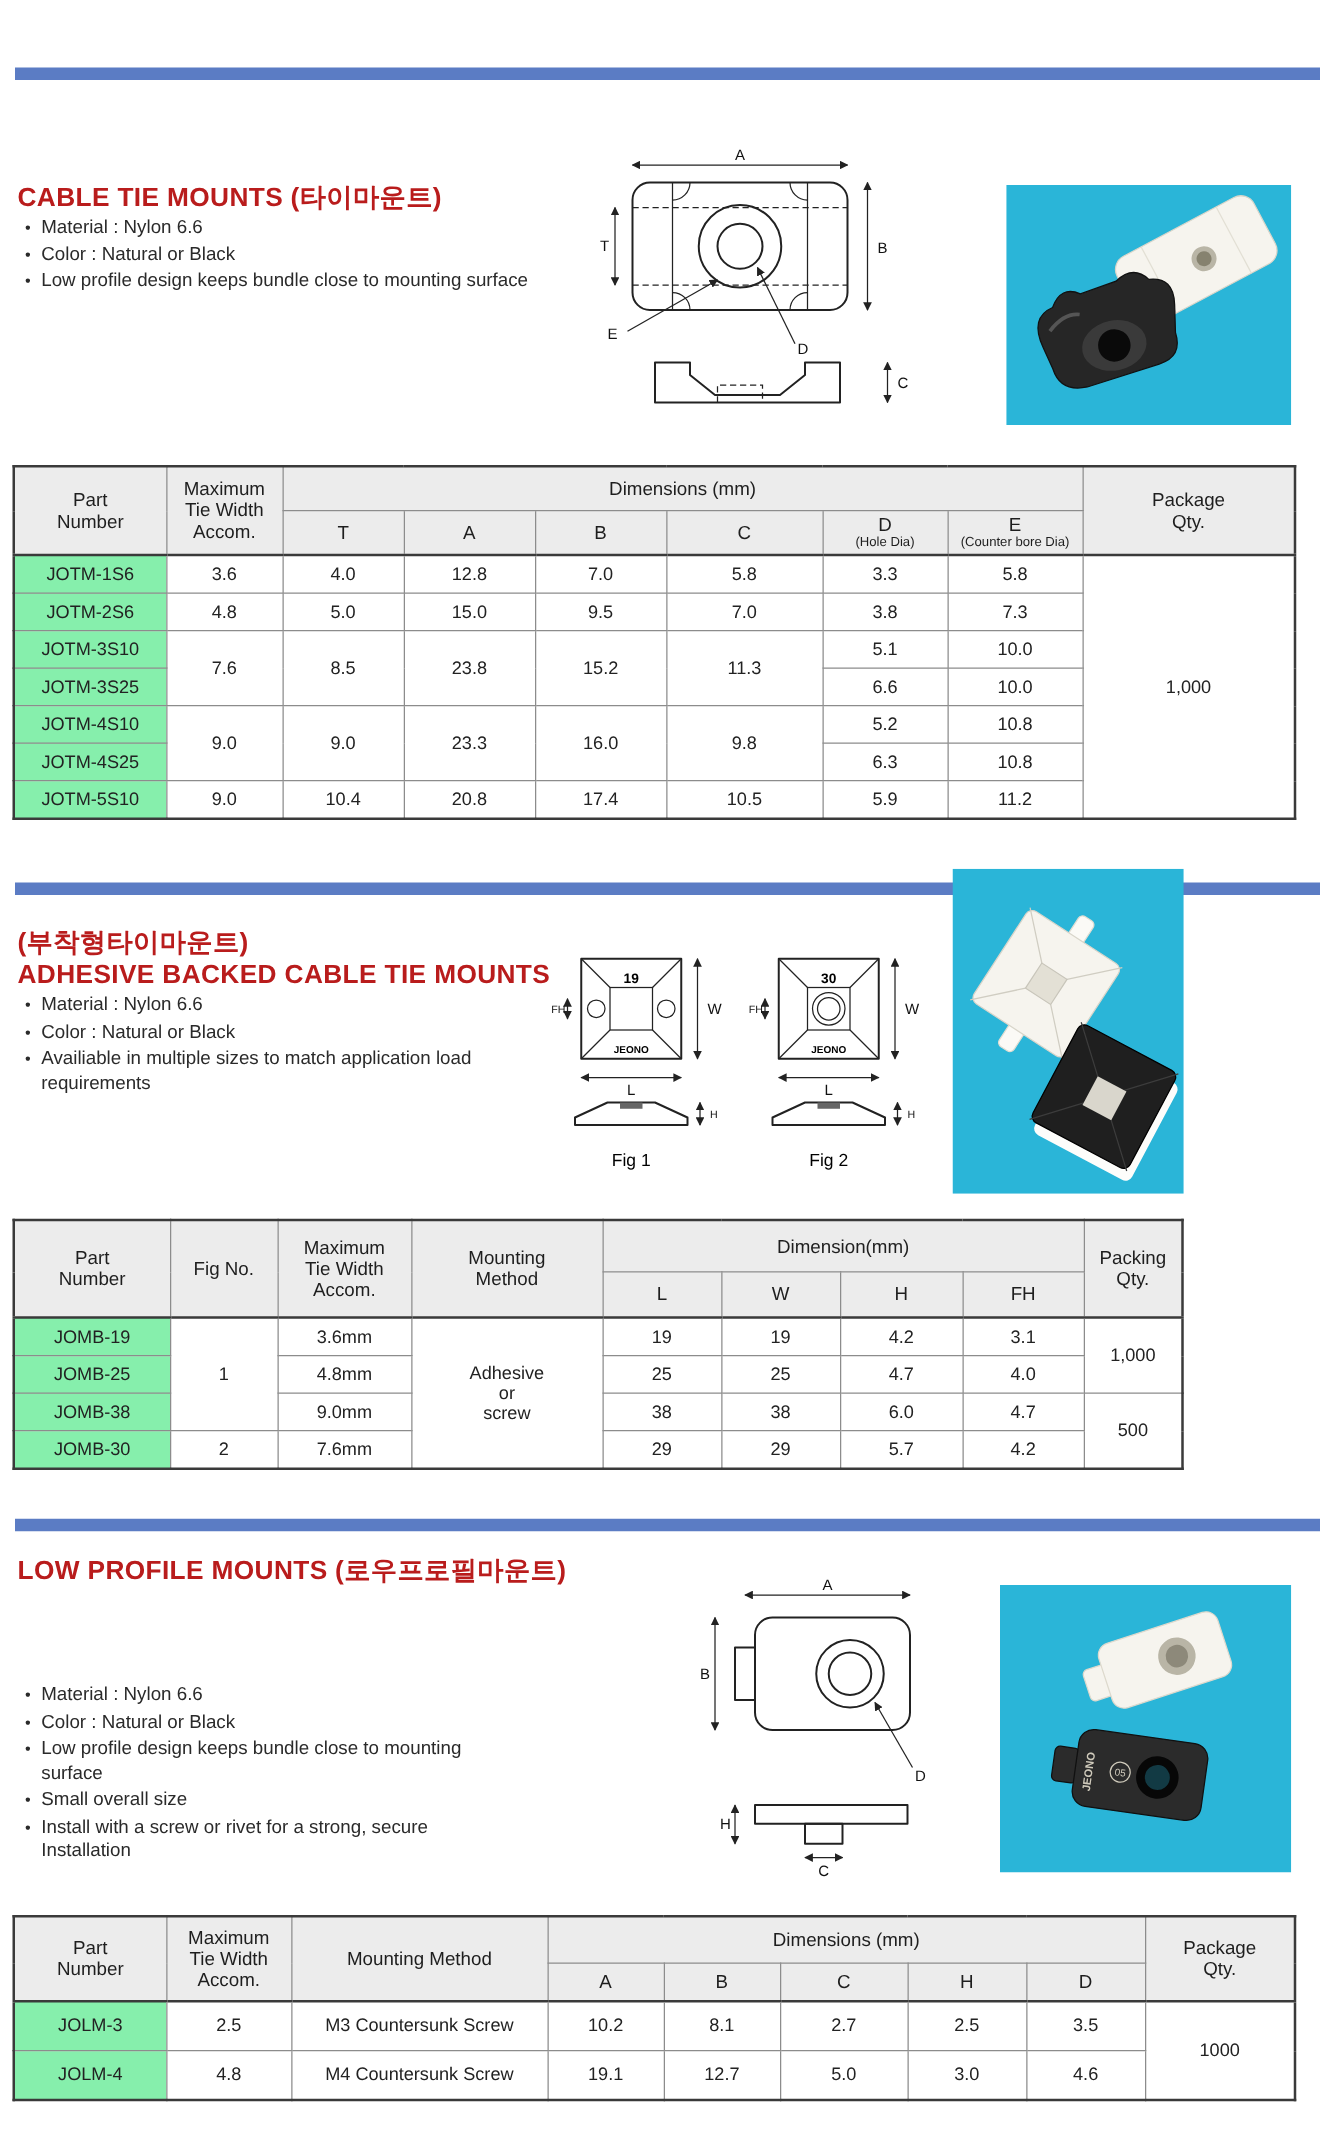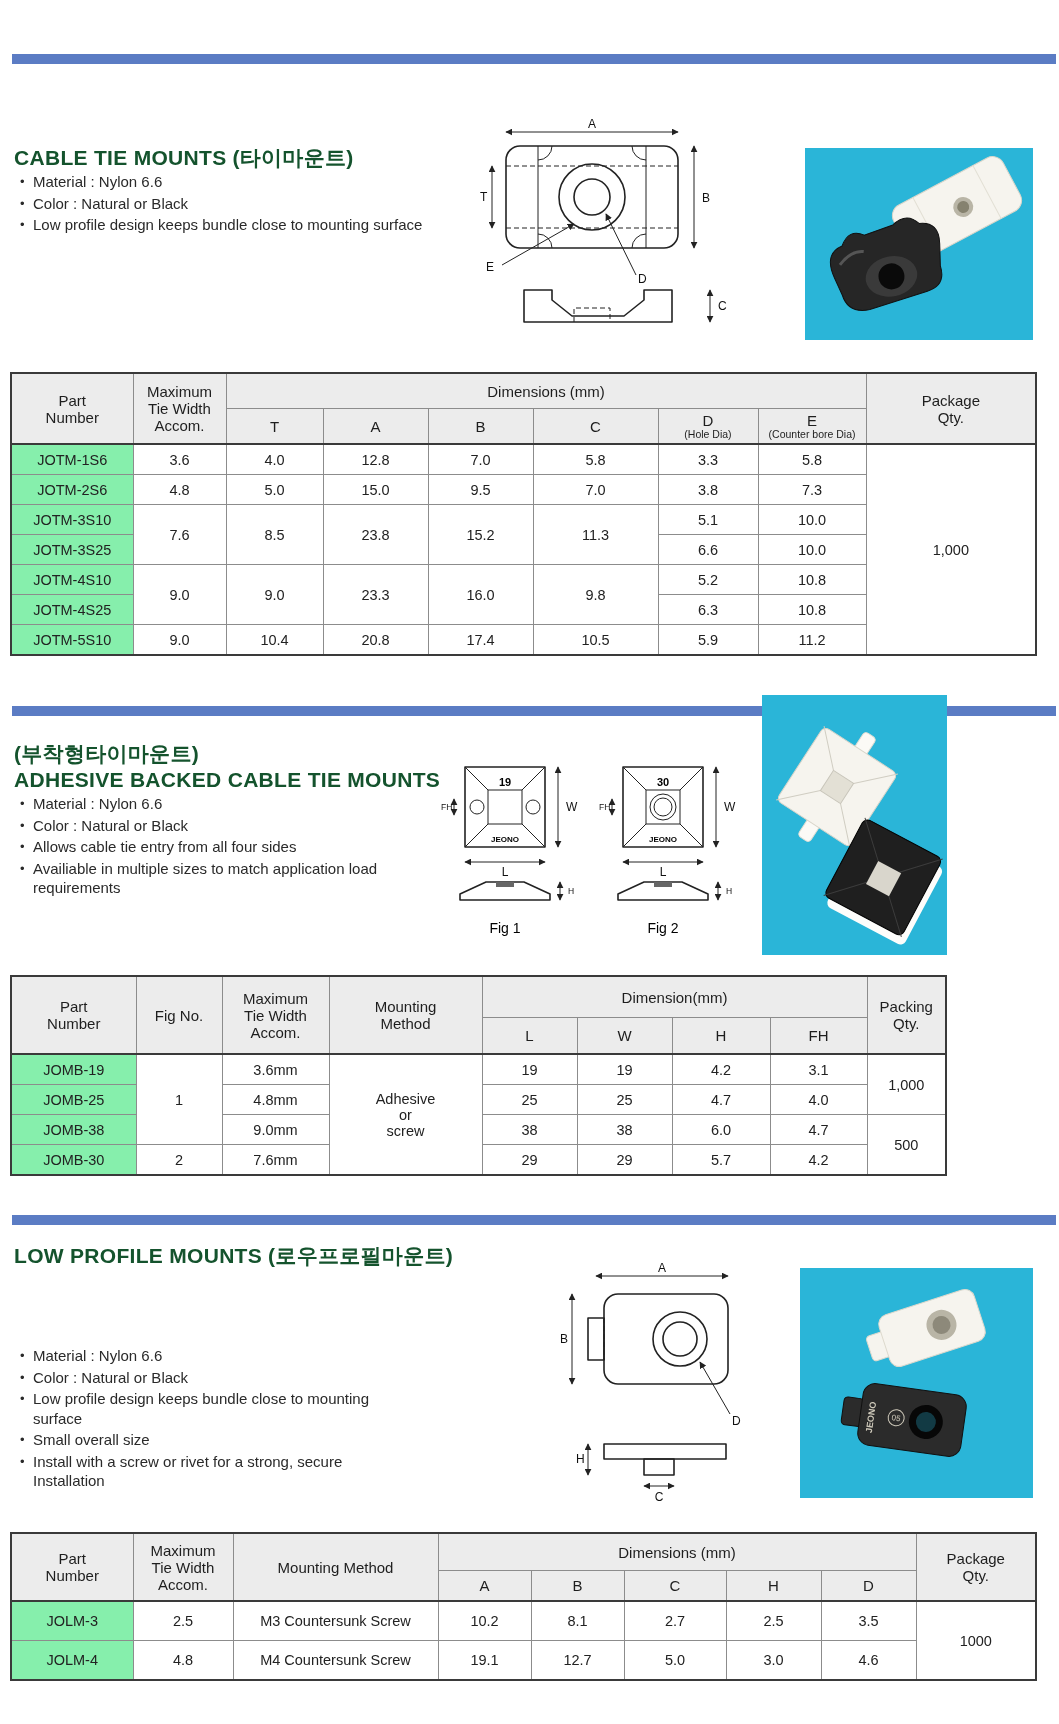--- a/index.html
+++ b/index.html
@@ -1,20 +1,20 @@
 <!DOCTYPE html>
 <html style="--accent: #5b7cc4; --cyan: #2ab5d8;"><head>
 <meta charset="utf-8">
 <style>
   :root { --accent:#5b7cc4; --cyan:#2ab5d8; }
   html,body { margin:0; padding:0; background:#fff; }
   .page { position:relative; width:1059px; height:1724px; background:#fff; overflow:hidden;
           font-family:"Liberation Sans","DejaVu Sans",sans-serif; color:#222; }
   .bar { position:absolute; left:12px; width:1044px; height:10px; background:var(--accent); }
-  .sec-title { position:absolute; font-size:21px; font-weight:bold; letter-spacing:.3px; color:#14532d; white-space:nowrap; }
+  .sec-title { position:absolute; font-size:21px; font-weight:bold; letter-spacing:.3px; color:#b91c1c; white-space:nowrap; }
   .sec-title .kr { margin-left:6px; }
   .ttl2 { display:block; }
   ul.bullets { position:absolute; list-style:none; margin:0; padding:0; font-size:15px; line-height:19.5px; color:#2a2a2a; }
   ul.bullets li { position:relative; padding-left:15px; margin-bottom:2px; }
   ul.bullets li::before { content:"•"; position:absolute; left:2px; top:0; font-size:13px; }
   .abs { position:absolute; }
   
   table.spec { position:absolute; border-collapse:collapse; table-layout:fixed; border:2px solid #3a3a3a; font-size:14.5px; color:#222; }
   table.spec td { border:1px solid #8c8c8c; text-align:center; vertical-align:middle; padding:0 2px; }
   table.spec td.hd { background:#ececec; font-size:15px; color:#1e1e1e; }
@@ -212,21 +212,20 @@
 
   <div class="bar" style="top:706px"></div>
 
   <div class="sec-title" style="left:14px; top:740px">
     <span class="ttl2">(부착형타이마운트)</span>
     <span class="ttl2">ADHESIVE BACKED CABLE TIE MOUNTS</span>
   </div>
   <ul class="bullets" style="left:18px; top:794px; width:435px">
     <li>Material : Nylon 6.6</li>
     <li>Color : Natural or Black</li>
-    <li>Allows cable tie entry from all four sides</li>
     <li>Availiable in multiple sizes to match application load requirements</li>
   </ul>
 
   <svg class="abs" style="left:440px; top:742px" width="150" height="205" viewBox="0 0 150 205">
     <rect class="out" x="25" y="25" width="80" height="80"></rect>
     <rect class="thin" x="48" y="48" width="34" height="34"></rect>
     <line class="thin" x1="25" y1="25" x2="48" y2="48"></line>
     <line class="thin" x1="105" y1="25" x2="82" y2="48"></line>
     <line class="thin" x1="25" y1="105" x2="48" y2="82"></line>
     <line class="thin" x1="105" y1="105" x2="82" y2="82"></line>

